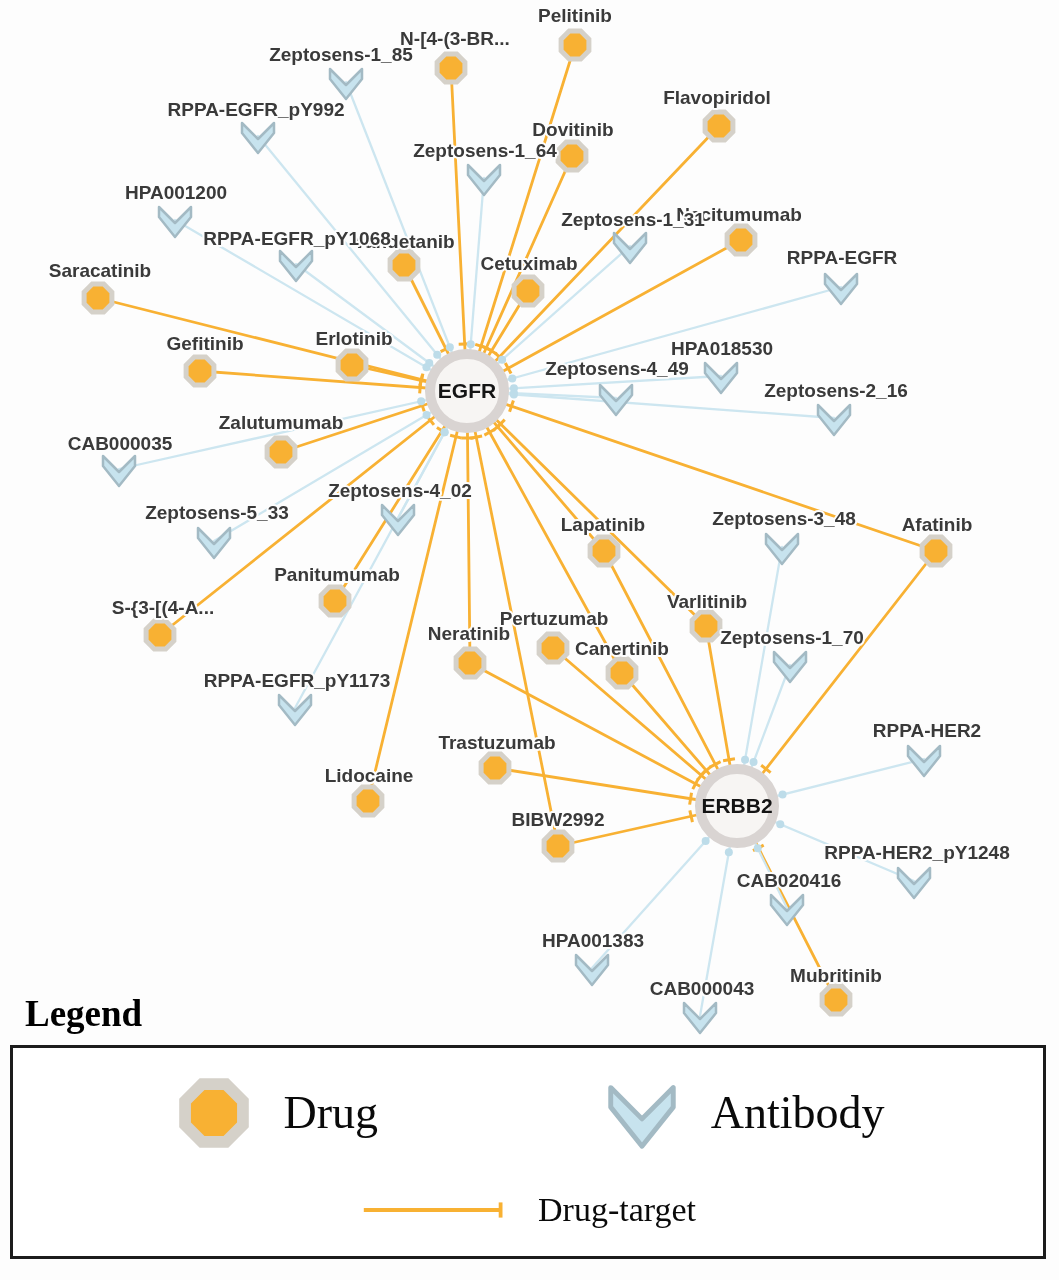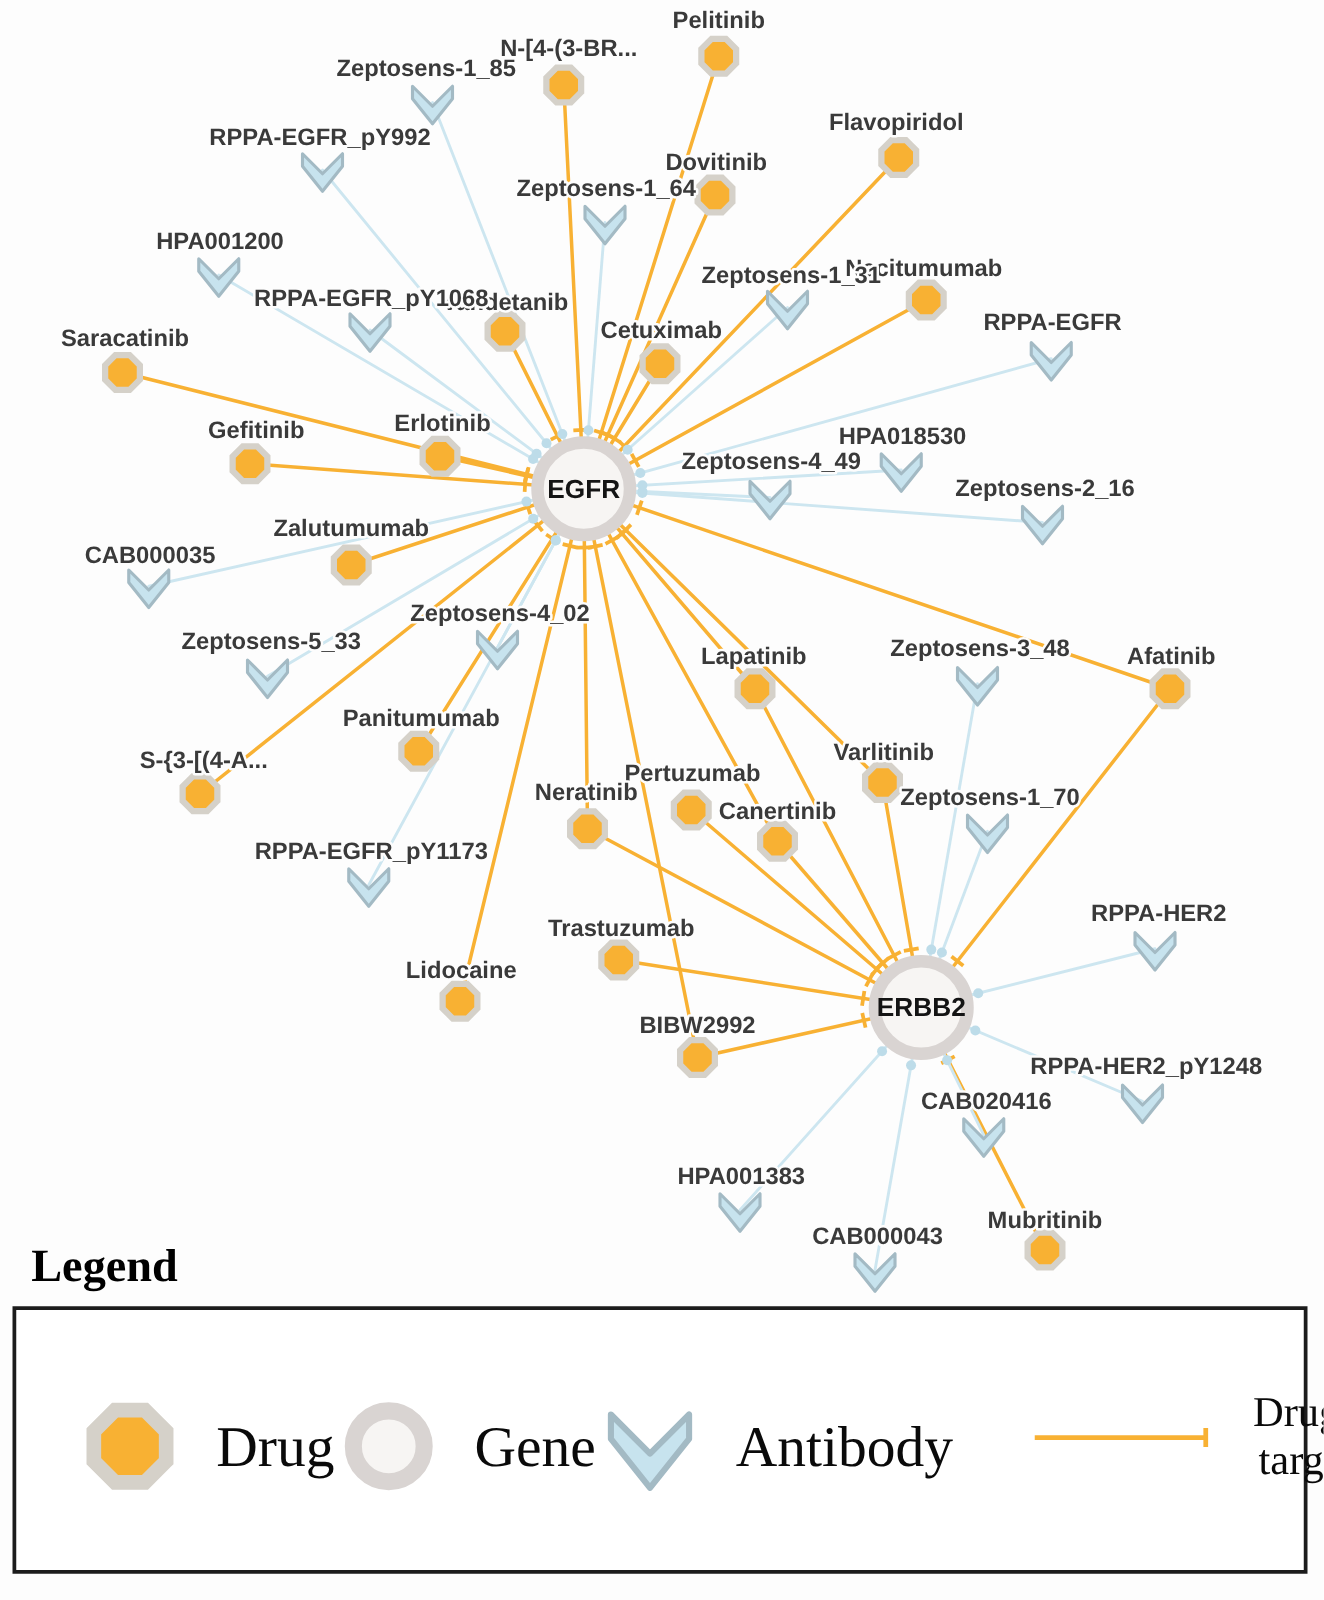--- a/index.html
+++ b/index.html
@@ -6,21 +6,21 @@
   .stage{position:relative;width:1059px;height:1280px;background:#fdfdfd;overflow:hidden;
          font-family:"Liberation Sans",sans-serif;}
   #graph{position:absolute;left:0;top:0;}
   .node-label{font:700 19px "Liberation Sans",sans-serif;fill:#3a3a3a;
               paint-order:stroke;stroke:#fdfdfd;stroke-width:4px;stroke-linejoin:round;}
   .gene-label{font:700 21px "Liberation Sans",sans-serif;fill:#141414;}
   .legend-title{position:absolute;left:14px;top:992px;
                 font:700 37px "Liberation Serif",serif;color:#000;margin-left:11px;}
   .legend-box{position:absolute;left:10px;top:1045px;width:1030px;height:208px;
               border:3px solid #1c1c1c;background:#fff;box-sizing:content-box;
-              display:flex;}
+              display:flex;flex-direction:column;}
   .legend-row{display:flex;align-items:center;justify-content:space-around;}
   .legend-nodes{flex:1.3;padding:10px 48px 0 48px;}
   .legend-edges{flex:1;padding:0 14px 4px 14px;text-align:right;}
   .legend-item{display:flex;align-items:center;gap:26px;}
   .li-icon{width:86px;height:86px;flex:0 0 auto;}
   .li-line{width:152px;height:24px;flex:0 0 auto;}
   .li-label.big{font:400 46px "Liberation Serif",serif;color:#0a0a0a;}
   .li-label.med{font:400 34px "Liberation Serif",serif;color:#0a0a0a;}
 </style>
 </head>
@@ -234,26 +234,20 @@
   <div class="legend-box">
     <div class="legend-row legend-nodes">
 
       <div class="legend-item">
         <svg class="li-icon" viewBox="-22 -22 44 44">
           <polygon points="14.8,6.1 6.1,14.8 -6.1,14.8 -14.8,6.1 -14.8,-6.1 -6.1,-14.8 6.1,-14.8 14.8,-6.1" stroke-width="6" fill="#F8B133" stroke="#D5D1C9"></polygon>
         </svg>
         <span class="li-label big">Drug</span>
       </div>
 
-      <div class="legend-item">
-        <svg class="li-icon" viewBox="-22 -22 44 44">
-          <circle cx="0" cy="0" r="14.5" stroke-width="7" fill="#F7F5F3" stroke="#D9D4D2"></circle>
-        </svg>
-        <span class="li-label big">Gene</span>
-      </div>
 
       <div class="legend-item">
         <svg class="li-icon" viewBox="-22 -22 44 44">
           <polygon points="-16,-13 0,3 16,-13 16,-3 0,17 -16,-3" stroke-linejoin="round" stroke-width="2.5" fill="#C7E3EE" stroke="#A3BAC4"></polygon>
         </svg>
         <span class="li-label big">Antibody</span>
       </div>
 
     </div>
     <div class="legend-row legend-edges">

